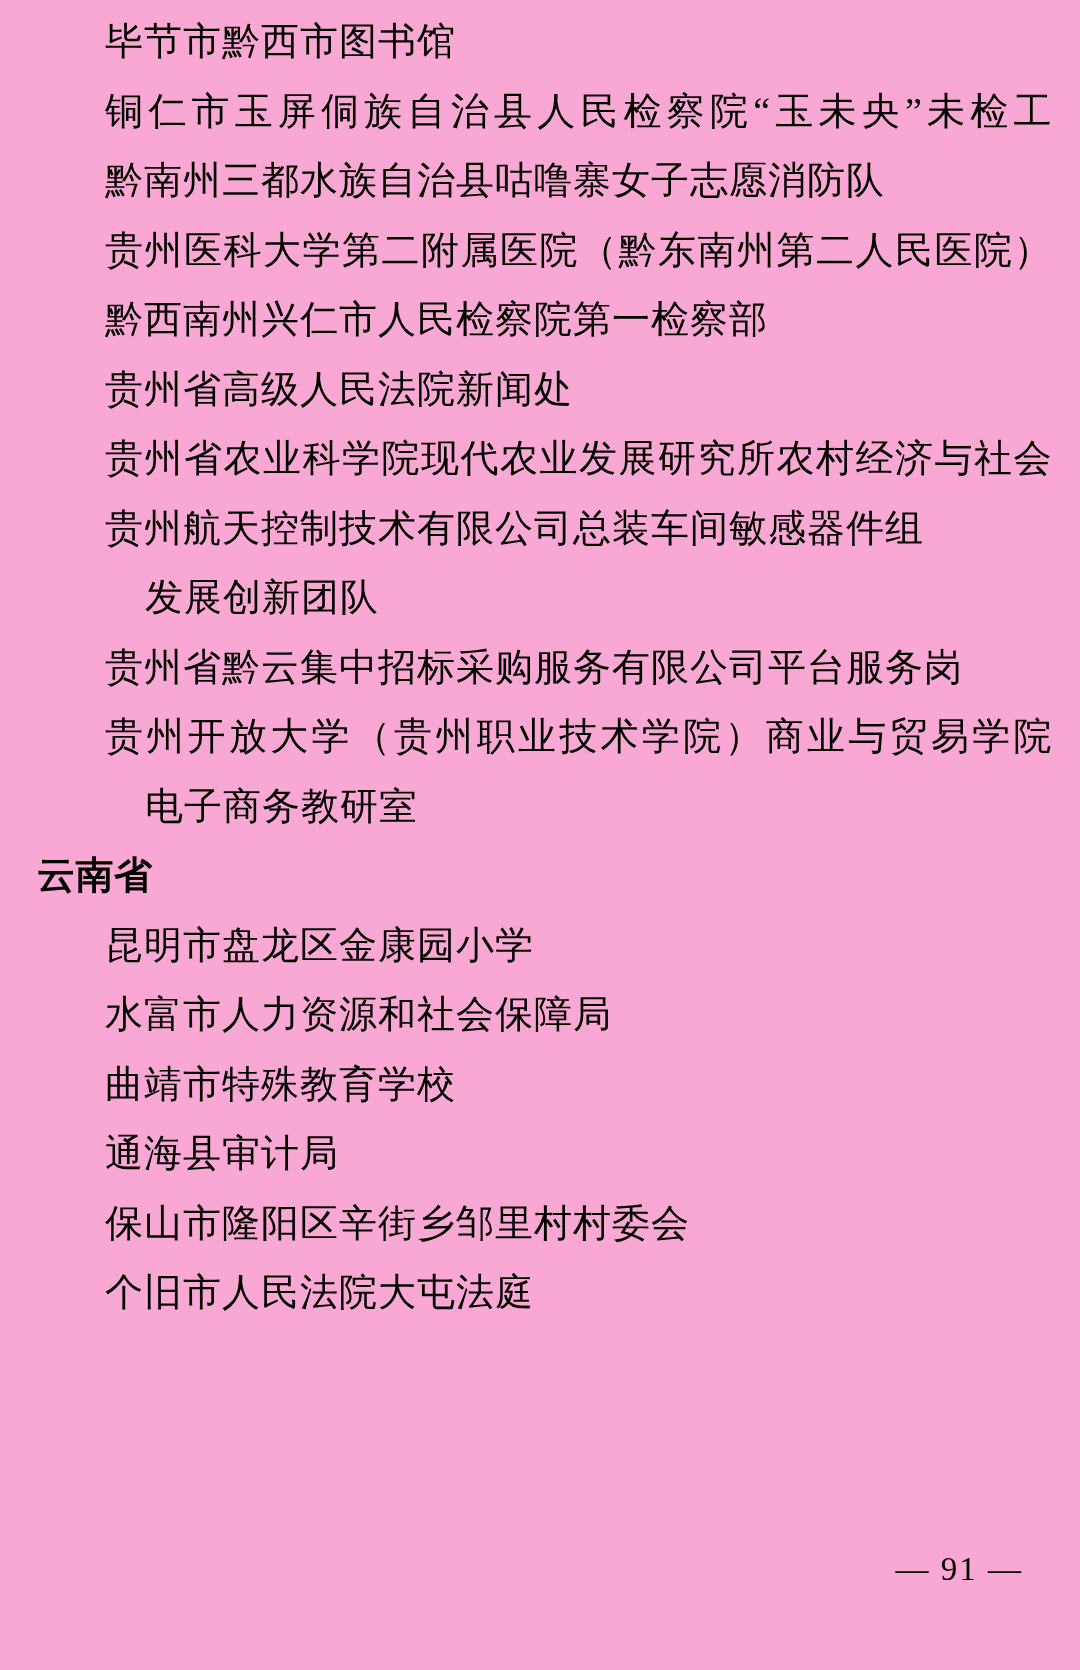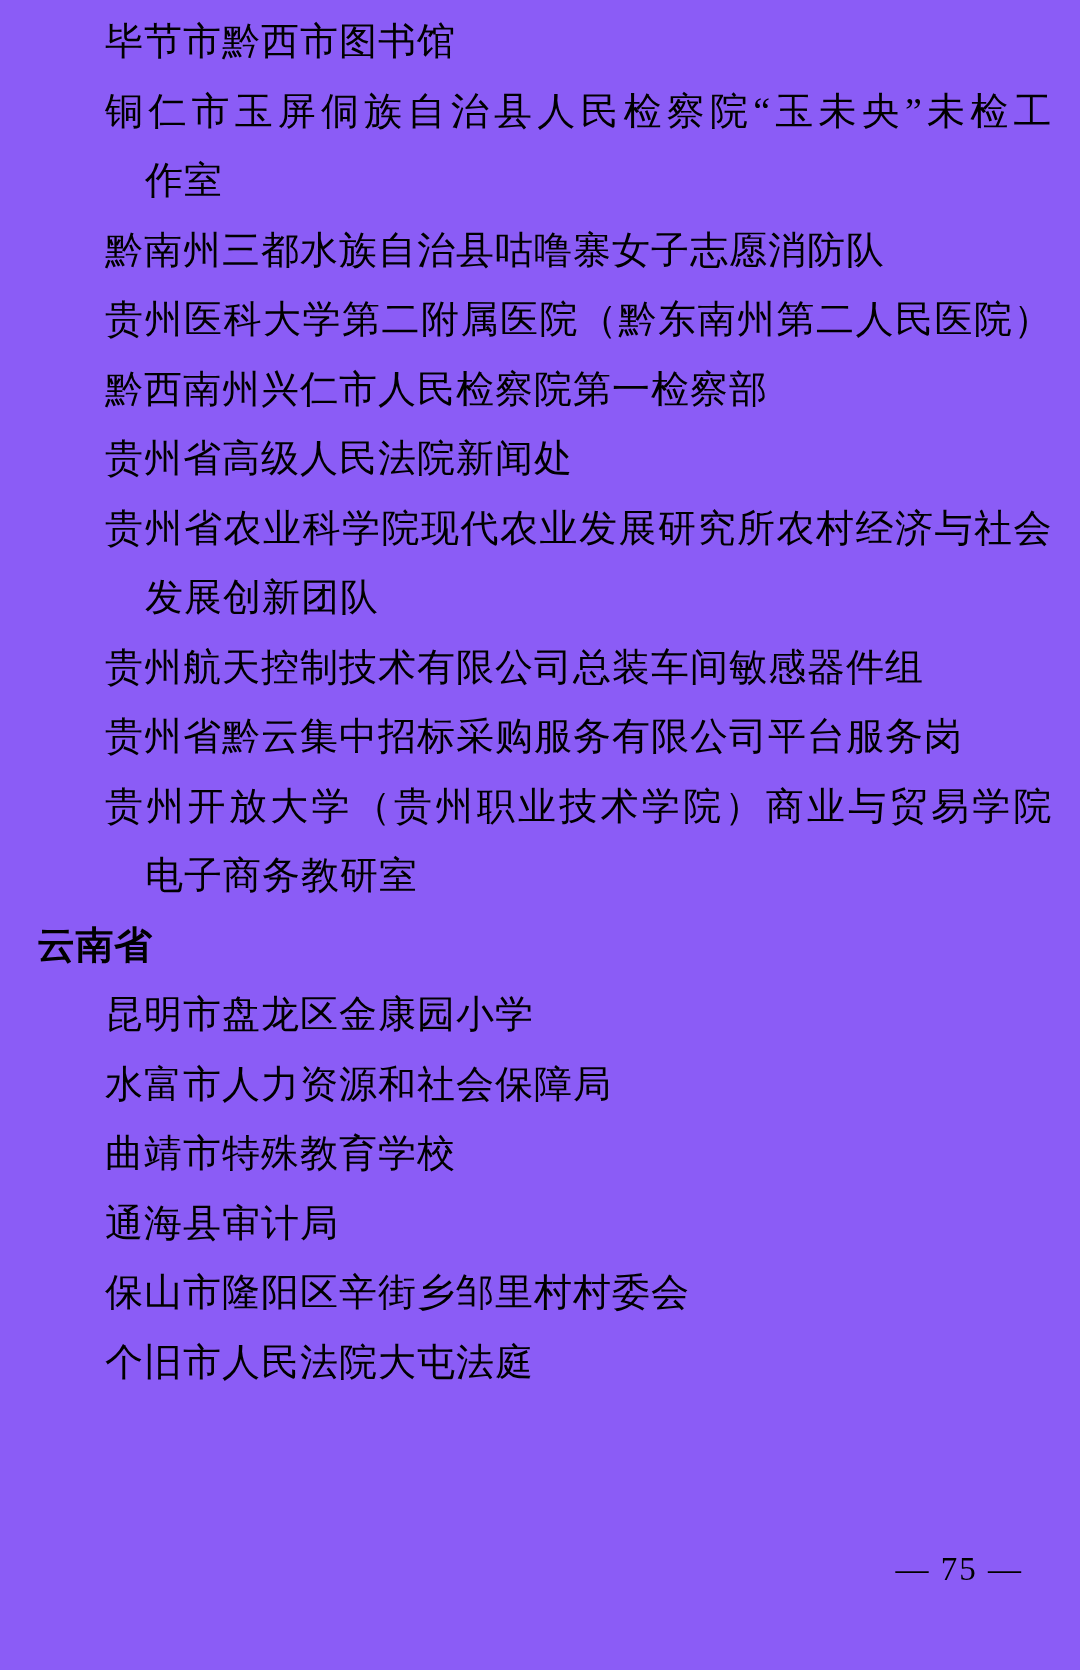--- a/index.html
+++ b/index.html
@@ -1,20 +1,20 @@
 <!DOCTYPE html>
 <html><head>
 <meta charset="utf-8">
 <style>
   html, body { margin: 0; padding: 0; background: #ffffff; }
   .page {
     position: relative;
     width: 1080px;
     height: 1670px;
-    background: #8b5cf6;
+    background: #f9a8d4;
     color: #000000;
     font-family: "Liberation Serif", "DejaVu Serif", serif;
     overflow: hidden;
   }
   .textblock {
     padding-top: 7px;
     padding-left: 26px;
   }
   .line {
     font-size: 38px;
@@ -51,45 +51,44 @@
 </style>
 </head>
 <body>
 
 <div class="page">
   <div class="textblock">
 
     <div class="line item">毕节市黔西市图书馆</div>
 
     <div class="line item wrap-full">铜仁市玉屏侗族自治县人民检察院“玉未央”未检工</div>
-    <div class="line cont">作室</div>
 
     <div class="line item">黔南州三都水族自治县咕噜寨女子志愿消防队</div>
 
     <div class="line item wrap-full">贵州医科大学第二附属医院（黔东南州第二人民医院）</div>
 
     <div class="line item">黔西南州兴仁市人民检察院第一检察部</div>
 
     <div class="line item">贵州省高级人民法院新闻处</div>
 
     <div class="line item wrap-full">贵州省农业科学院现代农业发展研究所农村经济与社会</div>
+    <div class="line item">贵州航天控制技术有限公司总装车间敏感器件组</div>
+
     <div class="line cont">发展创新团队</div>
-
-    <div class="line item">贵州航天控制技术有限公司总装车间敏感器件组</div>
 
     <div class="line item">贵州省黔云集中招标采购服务有限公司平台服务岗</div>
 
     <div class="line item wrap-full">贵州开放大学（贵州职业技术学院）商业与贸易学院</div>
     <div class="line cont">电子商务教研室</div>
 
     <div class="line heading">云南省</div>
 
     <div class="line item">昆明市盘龙区金康园小学</div>
     <div class="line item">水富市人力资源和社会保障局</div>
     <div class="line item">曲靖市特殊教育学校</div>
     <div class="line item">通海县审计局</div>
     <div class="line item">保山市隆阳区辛街乡邹里村村委会</div>
     <div class="line item">个旧市人民法院大屯法庭</div>
 
   </div>
 
-  <div class="page-number">— 75 —</div>
+  <div class="page-number">— 91 —</div>
 </div>
 
 </body></html>

